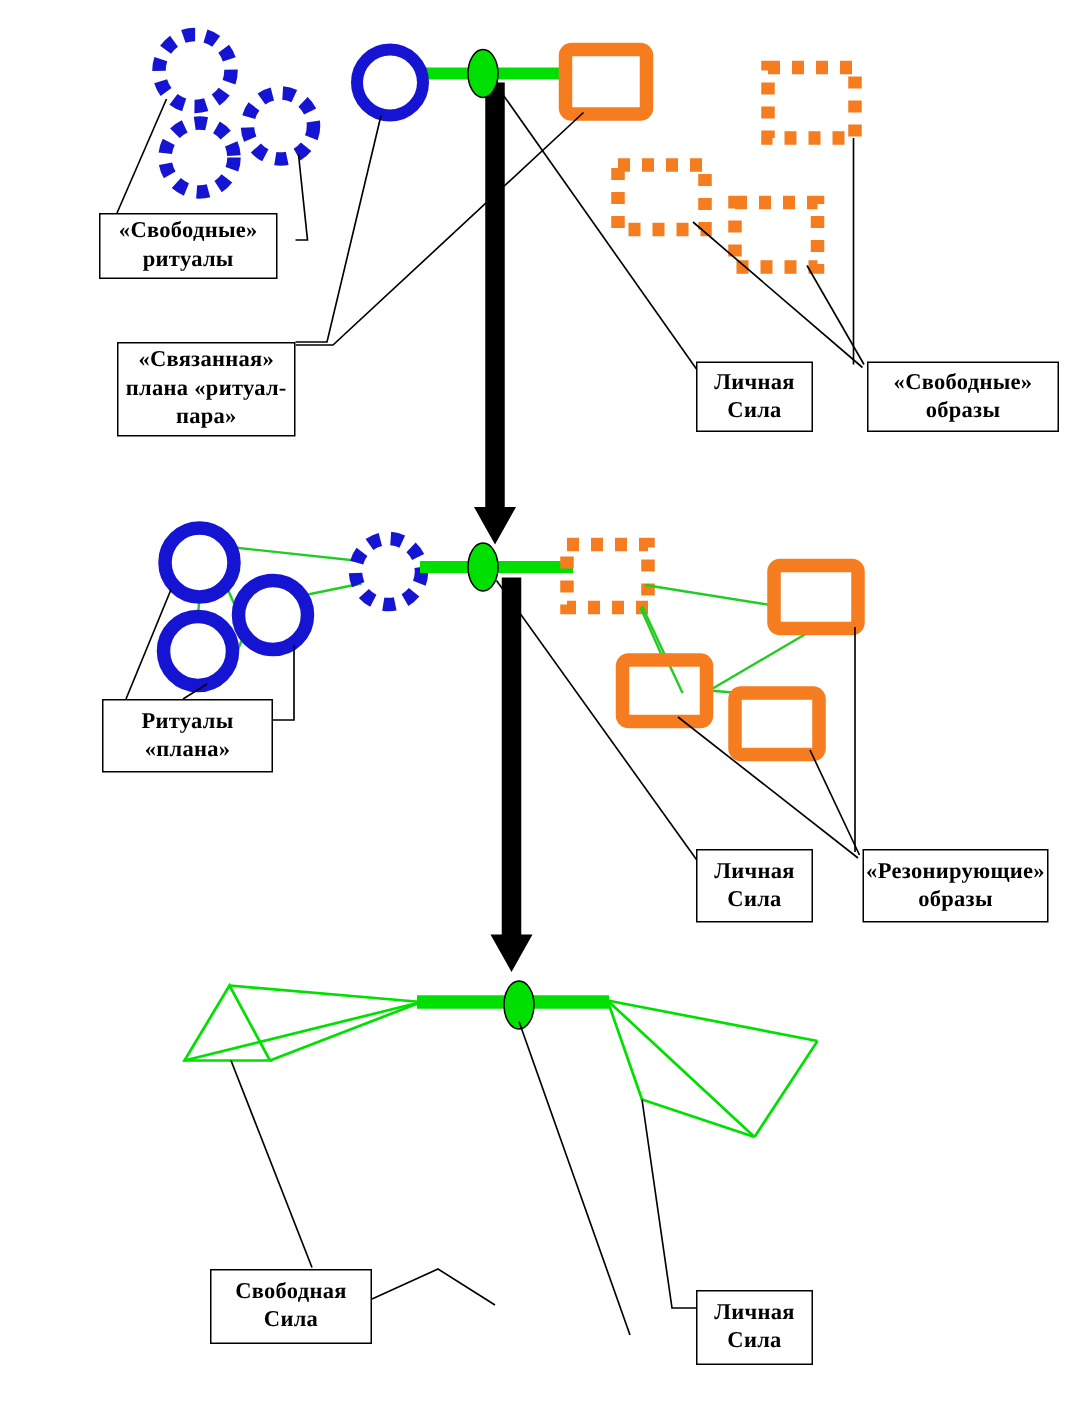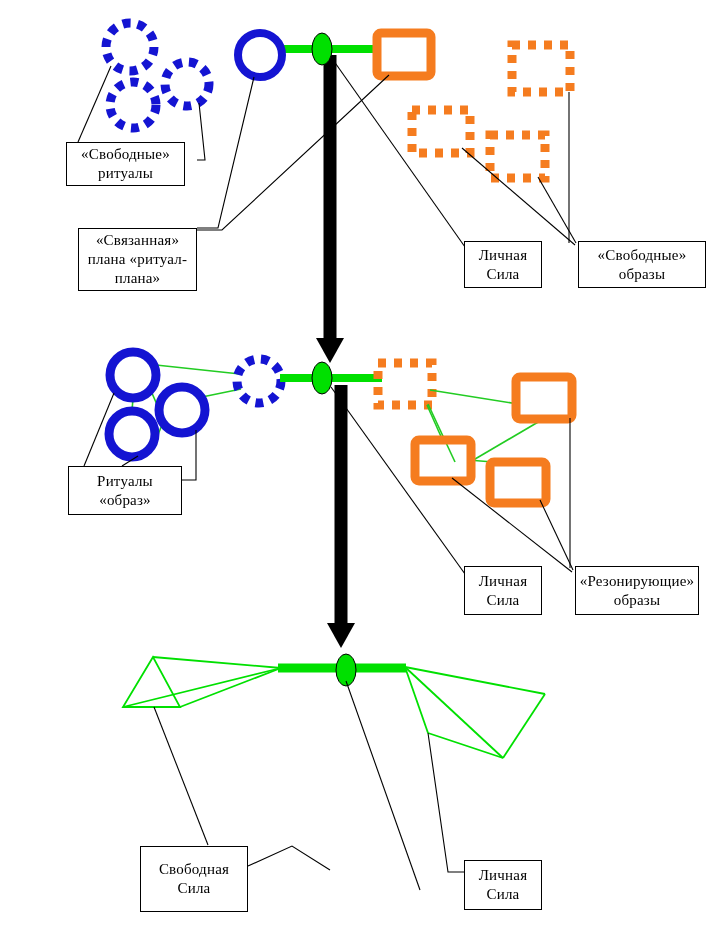--- a/index.html
+++ b/index.html
@@ -36,20 +36,21 @@
     text-align: center;
     font-family: "Liberation Serif", serif;
     font-size: 15px;
     line-height: 1.25;
     color: #000000;
     letter-spacing: 0.2px;
   }
   .label-box span {
     display: block;
     white-space: nowrap;
+    font-weight: bold;
   }
 </style>
 </head>
 <body>
 
 <div id="diagram-root">
 
   <svg class="layer" viewBox="0 0 722 947">
 
     <defs>
@@ -170,49 +171,49 @@
   </svg>
 
   <div class="label-box" style="left:66px; top:142px; width:119px; height:44px;">
     <span>«Свободные»</span>
     <span>ритуалы</span>
   </div>
 
   <div class="label-box" style="left:78px; top:228px; width:119px; height:63px;">
     <span>«Связанная»</span>
     <span>плана «ритуал-</span>
-    <span>плана»</span>
+    <span>пара»</span>
   </div>
 
   <div class="label-box" style="left:464px; top:241px; width:78px; height:47px;">
     <span>Личная</span>
     <span>Сила</span>
   </div>
 
   <div class="label-box" style="left:578px; top:241px; width:128px; height:47px;">
     <span>«Свободные»</span>
     <span>образы</span>
   </div>
 
   <div class="label-box" style="left:68px; top:466px; width:114px; height:49px;">
     <span>Ритуалы</span>
-    <span>«образ»</span>
+    <span>«плана»</span>
   </div>
 
   <div class="label-box" style="left:464px; top:566px; width:78px; height:49px;">
     <span>Личная</span>
     <span>Сила</span>
   </div>
 
   <div class="label-box" style="left:575px; top:566px; width:124px; height:49px;">
     <span>«Резонирующие»</span>
     <span>образы</span>
   </div>
 
-  <div class="label-box" style="left:140px; top:846px; width:108px; height:66px;">
+  <div class="label-box" style="left:140px; top:846px; width:108px; height:50px;">
     <span>Свободная</span>
     <span>Сила</span>
   </div>
 
   <div class="label-box" style="left:464px; top:860px; width:78px; height:50px;">
     <span>Личная</span>
     <span>Сила</span>
   </div>
 
 </div>

